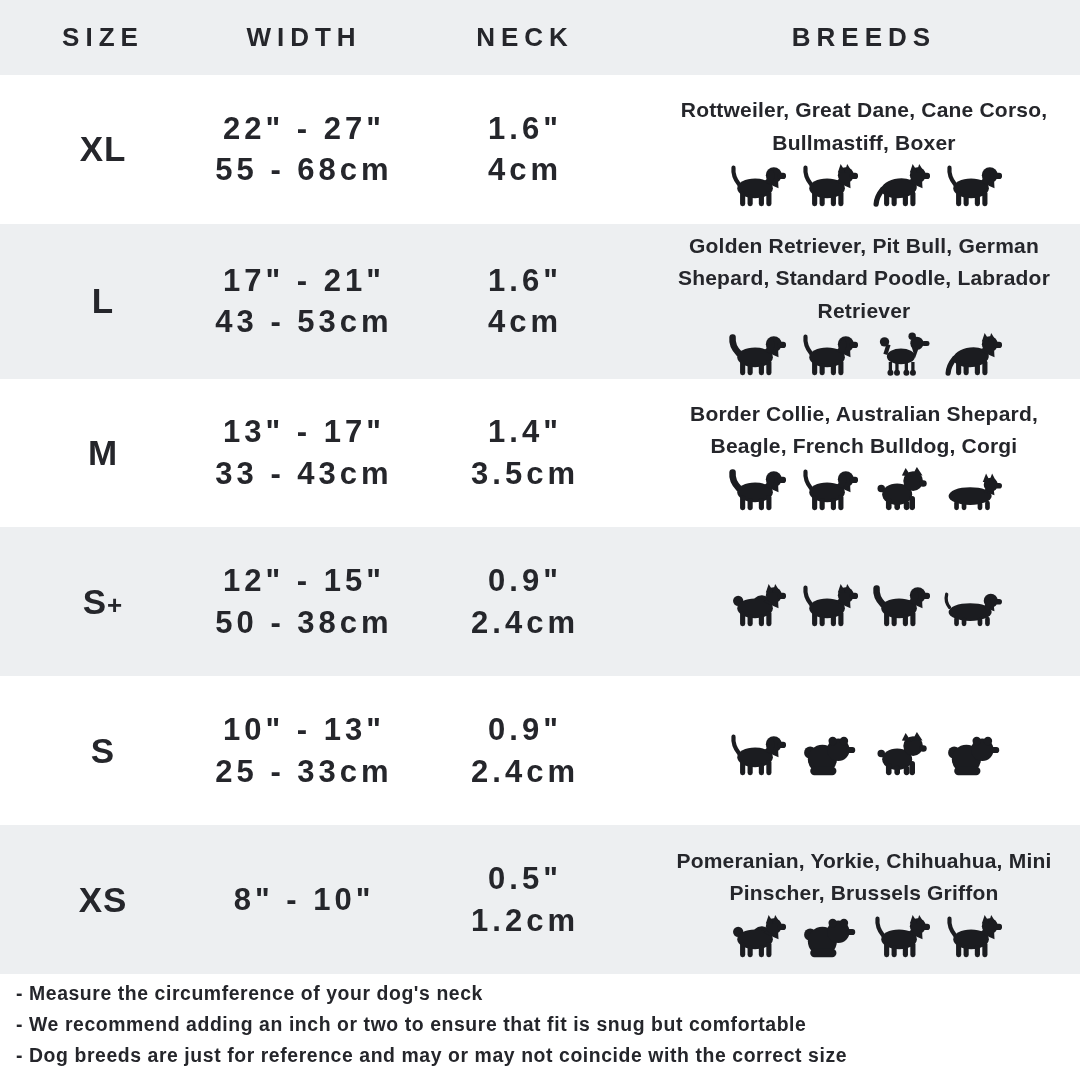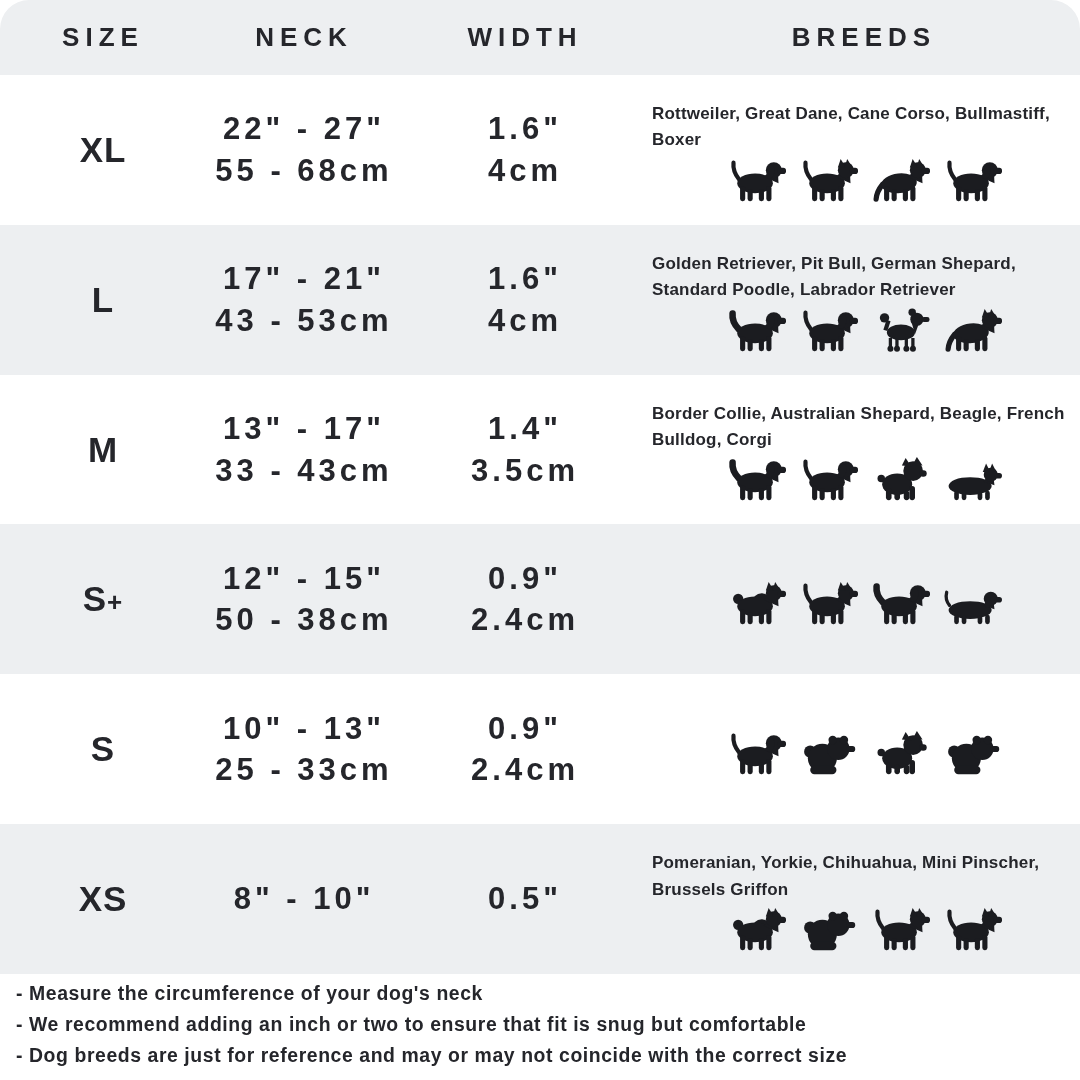--- a/index.html
+++ b/index.html
@@ -8,21 +8,21 @@
     --ink:#25262b;
     --icon:#1b1c20;
   }
   *{margin:0;padding:0;box-sizing:border-box;}
   html,body{width:1080px;height:1080px;}
   body{
     font-family:"Liberation Sans","DejaVu Sans",sans-serif;
     color:var(--ink);
     background:var(--bg);
   }
-  .sheet{width:1080px;height:1080px;display:flex;flex-direction:column;overflow:hidden;border-radius:29px;}
+  .sheet{width:1080px;height:1080px;display:flex;flex-direction:column;overflow:hidden;}
 
   
   .thead{
     height:75px;flex:0 0 75px;
     background:var(--bg-alt);
     display:grid;grid-template-columns:206px 196px 246px 1fr;
     align-items:center;
   }
   .thead .th{
     text-align:center;
@@ -40,22 +40,22 @@
   .row.alt{background:var(--bg-alt);}
   .cell{text-align:center;}
   .size-label{font-size:35px;font-weight:700;letter-spacing:1px;}
   .size-label .plus{font-size:26px;}
   .meas{font-size:31px;font-weight:700;letter-spacing:4px;line-height:1.34;white-space:nowrap;}
   .breeds-cell{
     display:flex;flex-direction:column;align-items:center;justify-content:center;
     padding:6px 4px 2px 4px;height:100%;
   }
   .breed-names{
-    font-size:17px;font-weight:700;line-height:1.55;
-    max-width:432px;text-align:left;letter-spacing:.2px;
+    font-size:21px;font-weight:700;line-height:1.55;
+    max-width:432px;text-align:center;letter-spacing:.2px;
   }
   .dog-icons{display:flex;align-items:flex-end;justify-content:center;gap:12px;margin-top:4px;}
   .dog-icons svg{width:60px;height:45px;color:var(--icon);display:block;}
 
   
   .notes{
     flex:0 0 106px;background:var(--bg);
     padding:4px 0 0 16px;
     list-style:none;
   }
@@ -64,22 +64,22 @@
     line-height:31px;white-space:nowrap;
     transform:scaleX(.97);transform-origin:left center;
   }
 </style>
 </head>
 <body>
 
 <div class="sheet">
   <div class="thead">
     <div class="th">SIZE</div>
+    <div class="th">WIDTH</div>
     <div class="th">NECK</div>
-    <div class="th">WIDTH</div>
     <div class="th">BREEDS</div>
   </div>
 
   <div class="tbody" id="tbody">
       <div class="row">
         <div class="cell"><span class="size-label">XL</span></div>
         <div class="cell meas">
           <div>22" - 27"</div>
           <div>55 - 68cm</div>
         </div>
@@ -400,20 +400,21 @@
           </div>
         </div>
       </div>
       <div class="row alt">
         <div class="cell"><span class="size-label">XS</span></div>
         <div class="cell meas">
           <div>8" - 10"</div>
         </div>
         <div class="cell meas">
           <div>0.5"</div>
+          <div>1.2cm</div>
         </div>
         <div class="cell breeds-cell">
           <div class="breed-names">Pomeranian, Yorkie, Chihuahua, Mini Pinscher, Brussels Griffon</div>
           <div class="dog-icons">
             <svg viewBox="0 0 64 48" fill="currentColor" xmlns="http://www.w3.org/2000/svg">
               <circle cx="13" cy="19" r="5.5"></circle>
               <circle cx="38" cy="23" r="10"></circle>
               <ellipse cx="31" cy="27" rx="19" ry="10.5"></ellipse>
               <rect x="15" y="30" width="5.5" height="16" rx="2.5"></rect>
               <rect x="23" y="33" width="5.5" height="13" rx="2.5"></rect>

